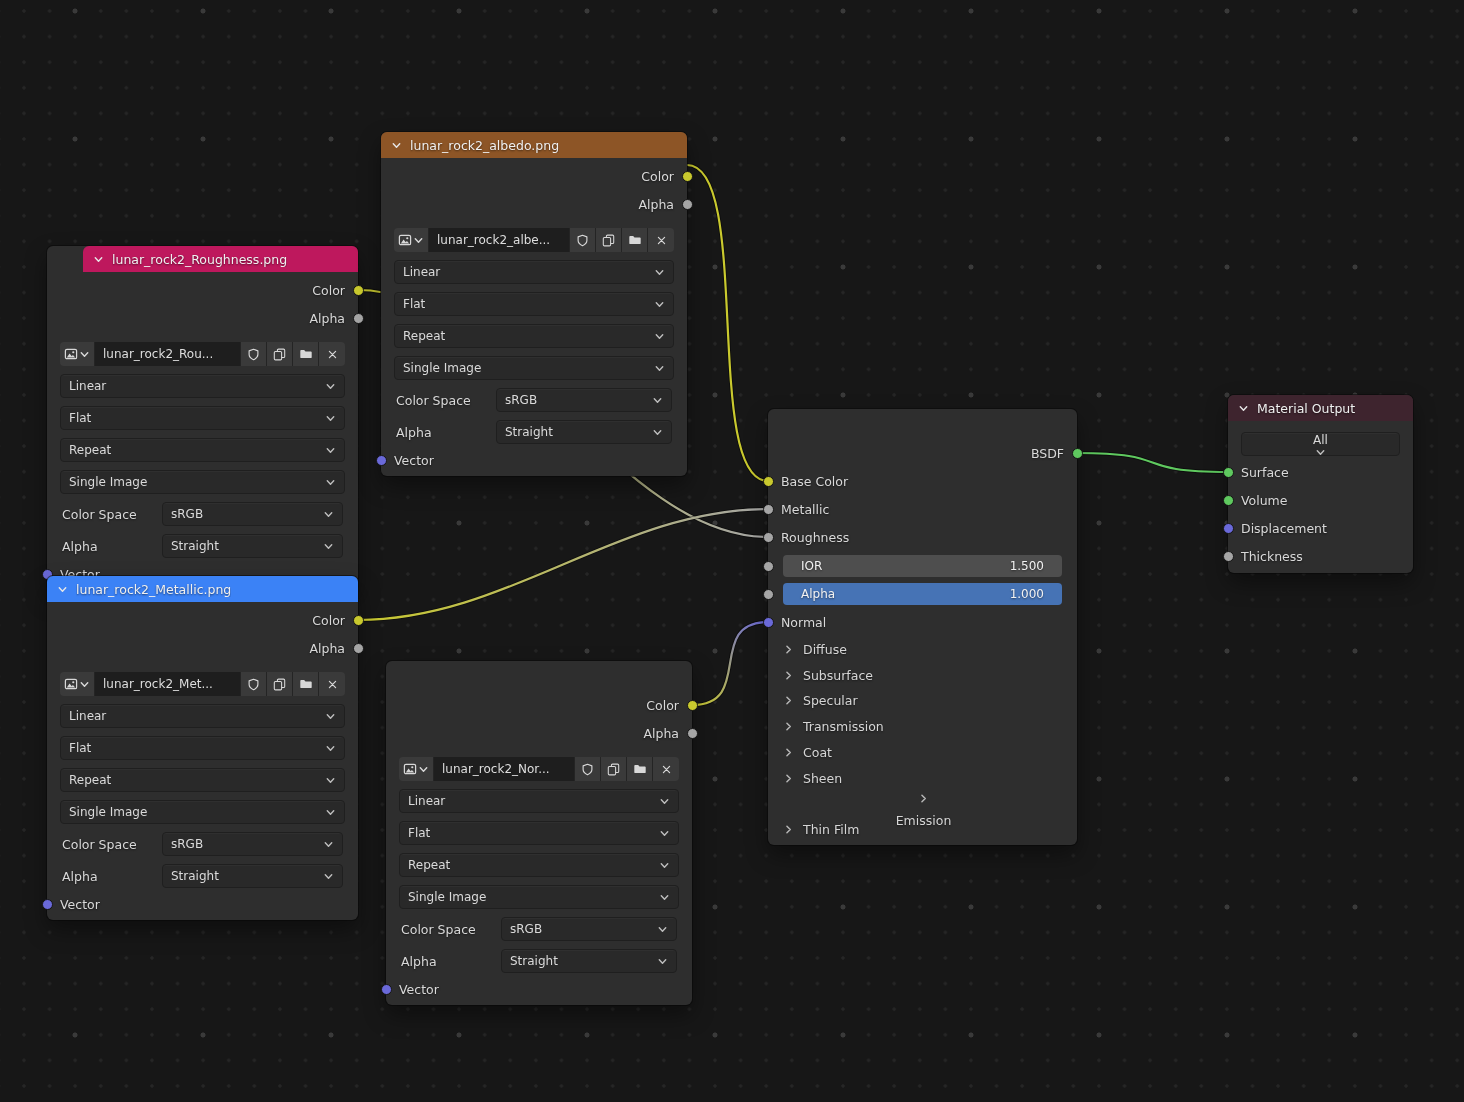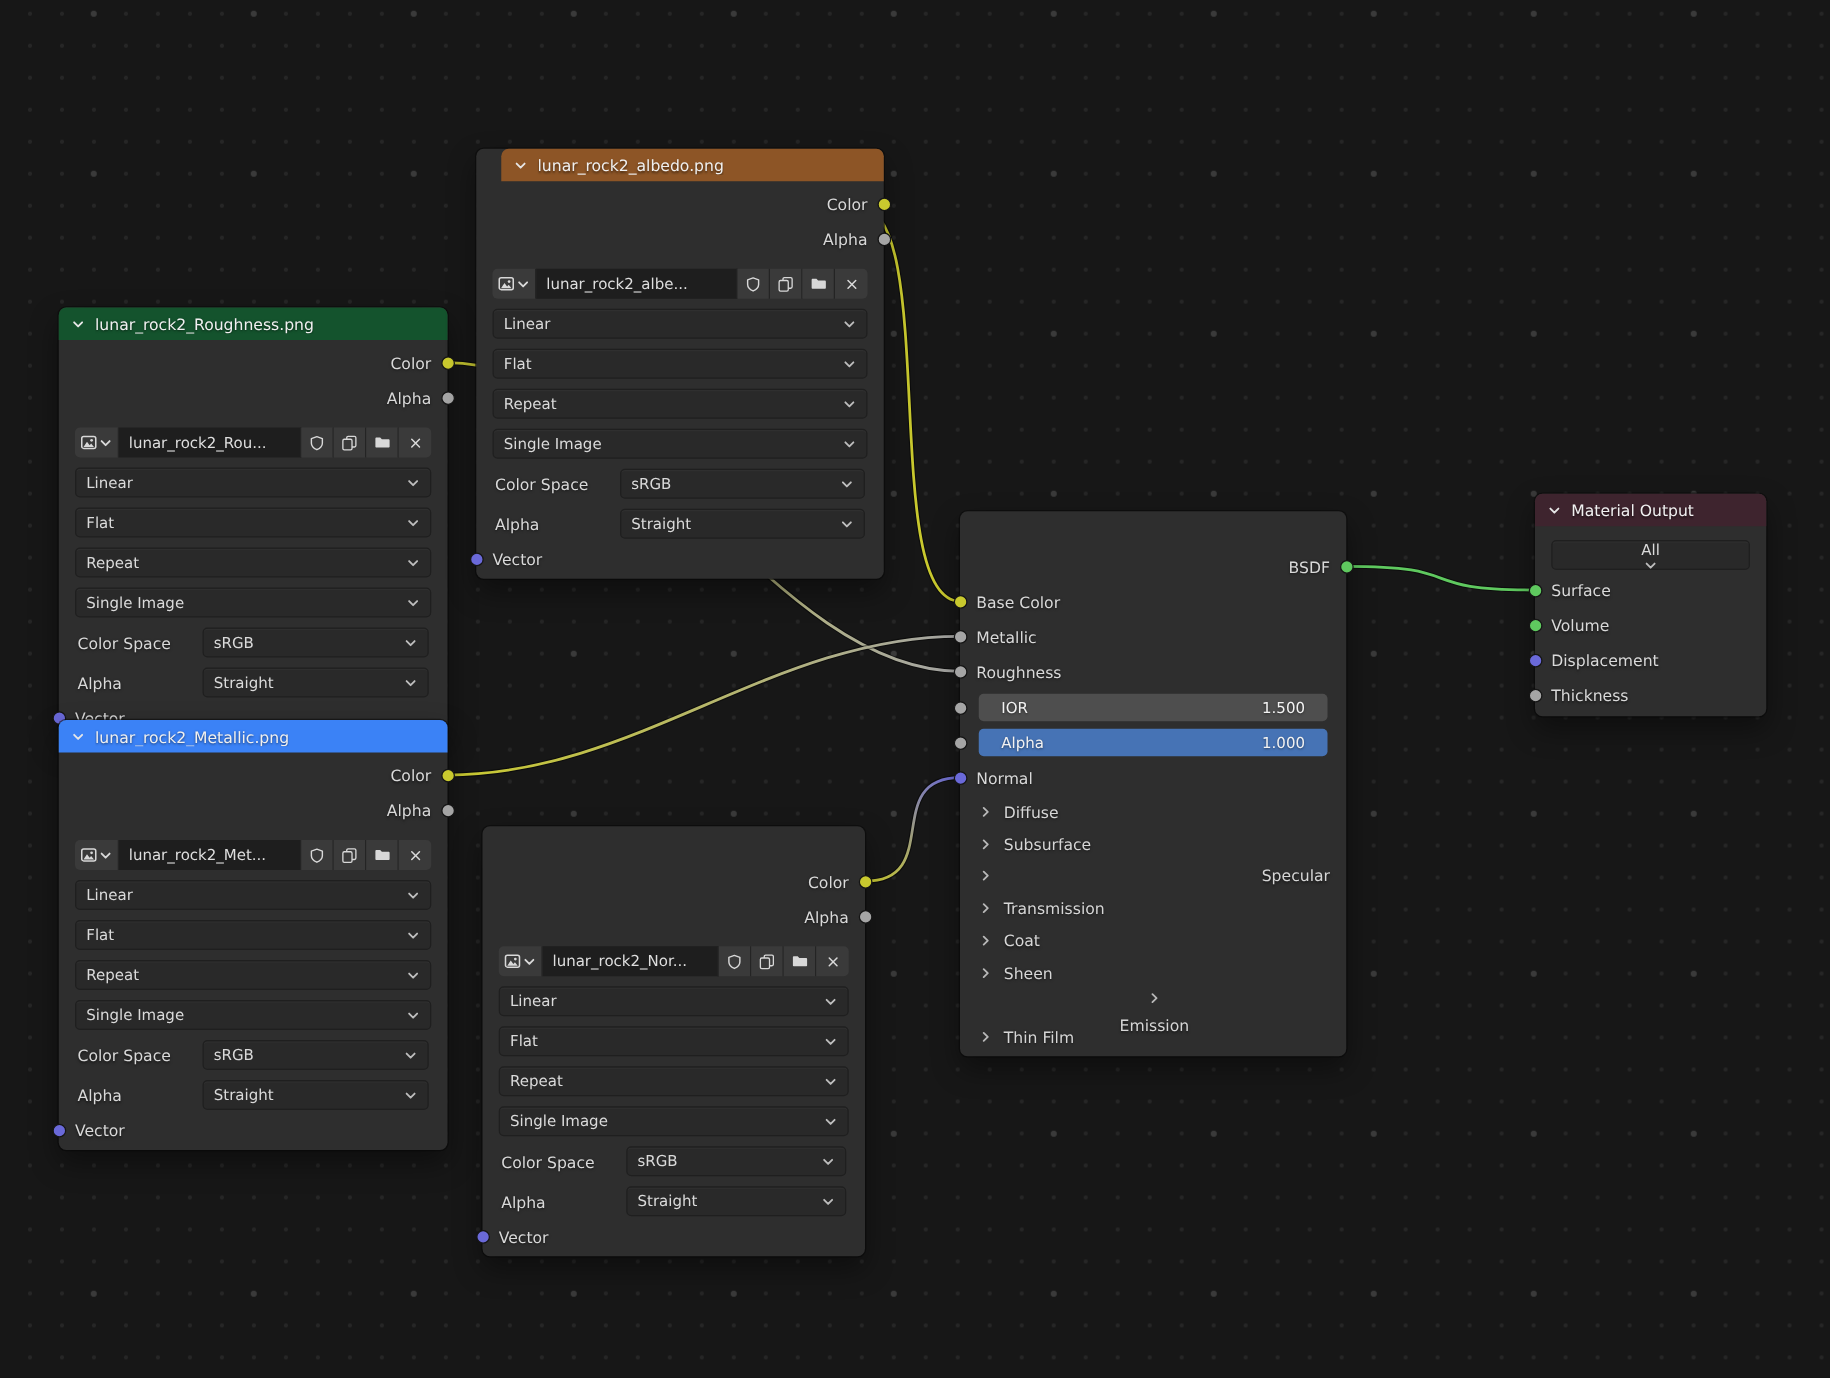--- a/index.html
+++ b/index.html
@@ -81,21 +81,21 @@
       <path d="M 358 620 C 508 620, 618 509, 768 509" fill="none" stroke="rgba(0,0,0,0.45)" stroke-width="4"></path>
       <path d="M 358 620 C 508 620, 618 509, 768 509" fill="none" stroke="url(#wg1)" stroke-width="2.2"></path>
       <path d="M 687 165 C 752.5 165, 702.5 481, 768 481" fill="none" stroke="rgba(0,0,0,0.45)" stroke-width="4"></path>
       <path d="M 687 165 C 752.5 165, 702.5 481, 768 481" fill="none" stroke="url(#wg2)" stroke-width="2.2"></path>
       <path d="M 692 705 C 755 705, 705 622, 768 622" fill="none" stroke="rgba(0,0,0,0.45)" stroke-width="4"></path>
       <path d="M 692 705 C 755 705, 705 622, 768 622" fill="none" stroke="url(#wg3)" stroke-width="2.2"></path>
       <path d="M 1077 453 C 1177.5 453, 1127.5 472, 1228 472" fill="none" stroke="rgba(0,0,0,0.45)" stroke-width="4"></path>
       <path d="M 1077 453 C 1177.5 453, 1127.5 472, 1228 472" fill="none" stroke="url(#wg4)" stroke-width="2.2"></path>
     </svg>
 <div class="node" style="left: 47px; top: 246px; width: 311px; z-index: 2; height: 344px;">
-      <div class="node-header" style="background: #14532d;">
+      <div class="node-header" style="background: #be185d; margin-left: 36px;">
         <span class="hicon" style="display: flex;">
           <svg viewBox="0 0 12 12" width="11" height="11">
             <path d="M2.5 4.2 6 7.8 9.5 4.2" fill="none" stroke="currentColor" stroke-width="1.6" stroke-linecap="round" stroke-linejoin="round"></path>
           </svg>
         </span>
         <span class="node-title">lunar_rock2_Roughness.png</span>
       </div>
       <div class="sockrow out" style="top: 35px;">
         <span>Color</span>
       </div>
@@ -328,21 +328,21 @@
           <svg viewBox="0 0 12 12" width="11" height="11">
             <path d="M2.5 4.2 6 7.8 9.5 4.2" fill="none" stroke="currentColor" stroke-width="1.6" stroke-linecap="round" stroke-linejoin="round"></path>
           </svg>
         </span>
       </div>
       <div class="sockrow" style="top: 319px;">
         <span>Vector</span>
       </div>
       <div class="socket" style="background: rgb(106, 105, 217); top: 322.5px; left: -5.5px;"></div>
     </div>
-    <div class="node" style="left: 381px; top: 119px; width: 306px; z-index: 4; height: 344px; padding-left: 20px;">
+    <div class="node" style="left: 381px; top: 132px; width: 306px; z-index: 4; height: 344px;">
       <div class="node-header" style="background: rgb(141, 85, 38);">
         <span class="hicon" style="display: flex;">
           <svg viewBox="0 0 12 12" width="11" height="11">
             <path d="M2.5 4.2 6 7.8 9.5 4.2" fill="none" stroke="currentColor" stroke-width="1.6" stroke-linecap="round" stroke-linejoin="round"></path>
           </svg>
         </span>
         <span class="node-title">lunar_rock2_albedo.png</span>
       </div>
       <div class="sockrow out" style="top: 35px;">
         <span>Color</span>
@@ -615,21 +615,21 @@
         <span>Diffuse</span>
       </div>
       <div class="secrow" style="top: 256px;">
         <span class="chev" style="display: flex;">
           <svg viewBox="0 0 12 12" width="11" height="11">
             <path d="M4.3 2.5 7.9 6 4.3 9.5" fill="none" stroke="currentColor" stroke-width="1.6" stroke-linecap="round" stroke-linejoin="round"></path>
           </svg>
         </span>
         <span>Subsurface</span>
       </div>
-      <div class="secrow" style="top: 281px; justify-content: space-between;">
+      <div class="secrow" style="top: 281px;">
         <span class="chev" style="display: flex;">
           <svg viewBox="0 0 12 12" width="11" height="11">
             <path d="M4.3 2.5 7.9 6 4.3 9.5" fill="none" stroke="currentColor" stroke-width="1.6" stroke-linecap="round" stroke-linejoin="round"></path>
           </svg>
         </span>
         <span>Specular</span>
       </div>
       <div class="secrow" style="top: 307px;">
         <span class="chev" style="display: flex;">
           <svg viewBox="0 0 12 12" width="11" height="11">

